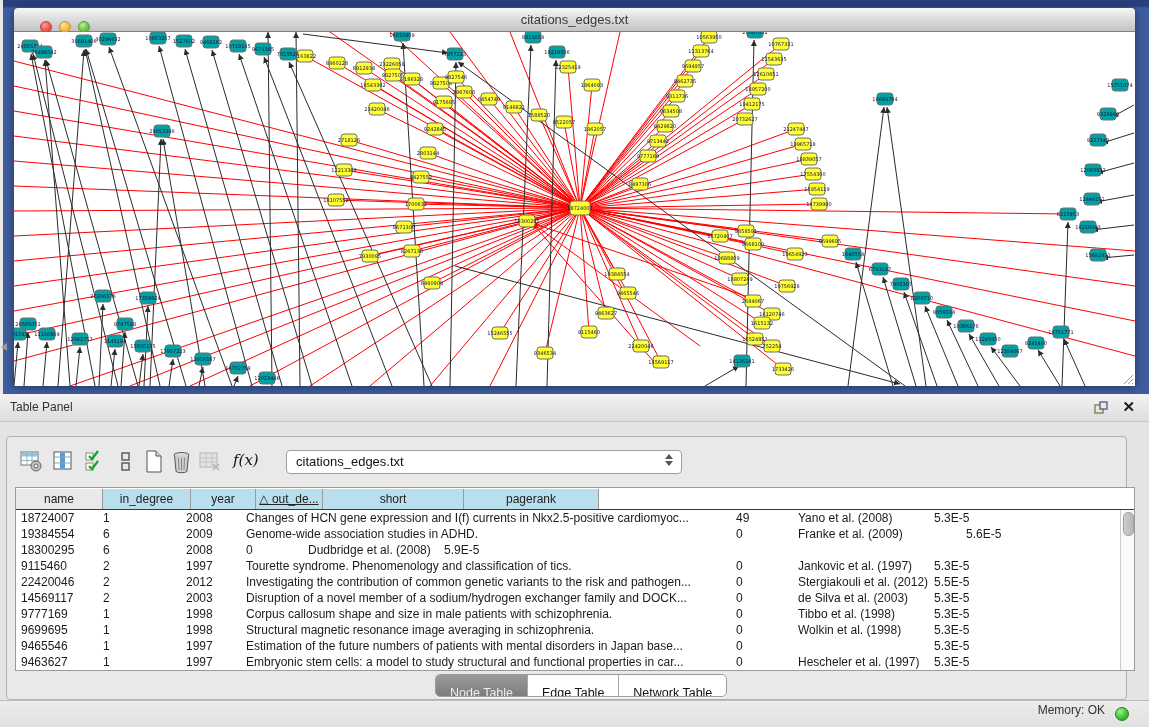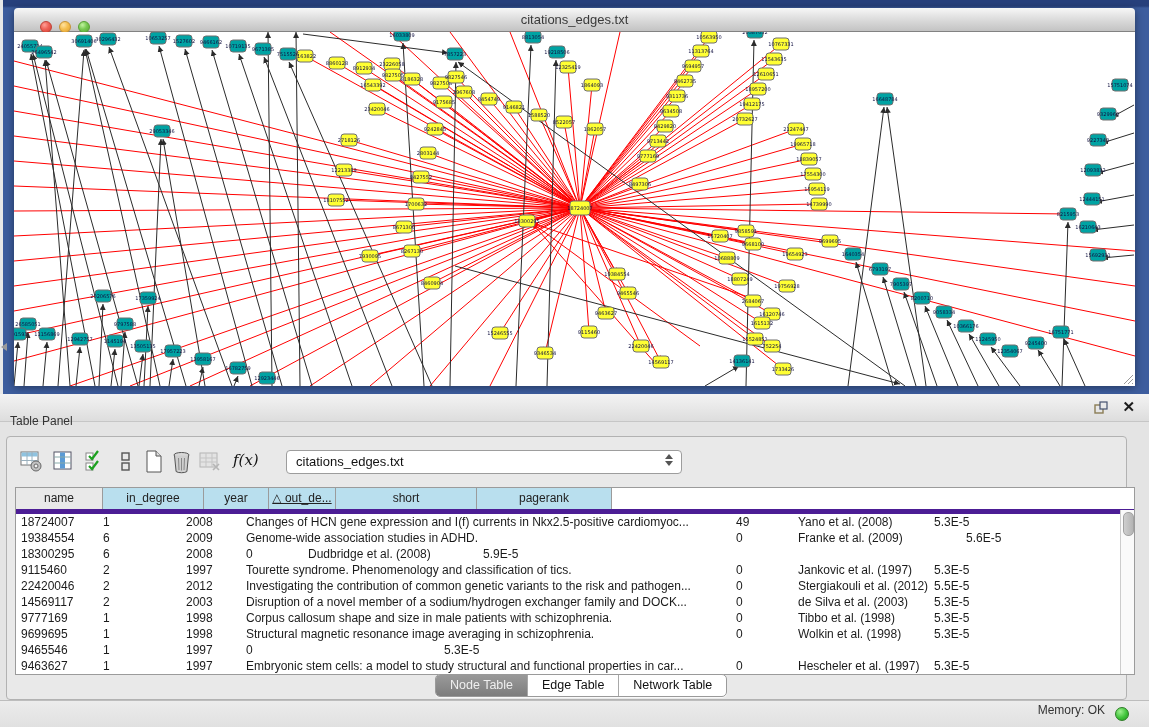--- a/index.html
+++ b/index.html
@@ -20,53 +20,53 @@
   .tl.red{left:26px;background:radial-gradient(circle at 35% 30%,#ff9f96,#ee6156 45%,#d34034);border:1px solid #c04136;}
   .tl.yellow{left:45px;background:radial-gradient(circle at 35% 30%,#ffe2a0,#f5bf4f 45%,#e09e2f);border:1px solid #c79334;}
   .tl.green{left:64px;background:radial-gradient(circle at 35% 30%,#c2f3a0,#79ca52 45%,#57a334);border:1px solid #58a033;}
   .canvas{position:relative;width:1121px;height:354px;background:#ffffff;overflow:hidden;}
   #graph-svg{position:absolute;left:0;top:0;}
   #resize-grip{position:absolute;right:1px;bottom:1px;}
   
   #table-panel{position:absolute;left:0;top:394px;width:1149px;height:306px;background:#e4e4e4;}
   .panel-header{position:relative;height:27px;background:linear-gradient(#f3f3f3,#ddd);
     border-bottom:1px solid #c6c6c6;}
-  .panel-title{position:absolute;left:10px;top:20px;font-size:12px;color:#333;}
+  .panel-title{position:absolute;left:10px;top:6px;font-size:12px;color:#333;}
   .float-ic{position:absolute;right:40px;top:6px;cursor:pointer;}
   .close-ic{position:absolute;right:14px;top:4px;font-size:15px;font-weight:bold;color:#1c1c1c;cursor:pointer;}
   .panel-body{position:absolute;left:6px;right:22px;top:42px;height:262px;
     background:#e9e9e9;border:1px solid #b2b2b2;border-radius:4px;}
   
   .toolbar{position:absolute;left:0;top:8px;height:34px;width:100%;}
   .tb-icon{position:absolute;top:4px;width:26px;height:26px;cursor:pointer;}
   .select{position:absolute;left:279px;top:5px;width:394px;height:22px;background:#fff;
     border:1px solid #9d9d9d;border-radius:4px;font-size:13px;color:#111;line-height:22px;cursor:pointer;}
   .select .val{padding-left:9px;}
   .spinner{position:absolute;right:8px;top:3px;}
   .spinner div{width:0;height:0;border-left:4px solid transparent;border-right:4px solid transparent;}
   .spinner .up{border-bottom:5px solid #555;margin-bottom:2px;}
   .spinner .down{border-top:5px solid #555;}
   
   #table{position:absolute;left:8px;top:50px;width:1118px;background:#fff;border:1px solid #9b9b9b;font-size:12px;}
-  .hrow{display:flex;height:21px;border-bottom:5px solid #4c1d95;background:#fff;}
+  .hrow{display:flex;height:21px;border-bottom:1px solid #4c1d95;background:#fff;align-items:flex-end;}
   .hcell{box-sizing:border-box;border-right:1px solid #9b9b9b;text-align:center;
     line-height:20px;color:#222;overflow:hidden;white-space:nowrap;}
   .hcell.gray{background:#e9e9e9;}
   .hcell.blue{background:#b9dfee;}
   .brow{display:flex;height:16px;background:#fff;}
   .bcell{box-sizing:border-box;padding-left:5px;line-height:16px;color:#1b1b1b;
     overflow:hidden;white-space:nowrap;}
   .sbar{position:absolute;top:22px;right:0;width:13px;bottom:0;background:#fafafa;border-left:1px solid #ccc;}
   .sthumb{position:absolute;left:2px;top:2px;width:9px;height:22px;background:linear-gradient(90deg,#cfcfcf,#b4b4b4);
     border:1px solid #a2a2a2;border-radius:5px;}
   
   .tabs{position:absolute;left:428px;top:237px;height:21px;display:flex;
     border:1px solid #9a9a9a;border-radius:5px;overflow:hidden;background:#fff;
     box-shadow:0 1px 0 rgba(255,255,255,.7);}
-  .tab{padding:0 14px;line-height:21px;font-size:12.5px;color:#111;cursor:pointer;border-right:1px solid #a8a8a8;}
+  .tab{padding:8px 14px;line-height:21px;font-size:12.5px;color:#111;cursor:pointer;border-right:1px solid #a8a8a8;}
   .tab:last-child{border-right:none;}
   .tab.active{background:linear-gradient(#9a9a9a,#7d7d7d);color:#efefef;}
   
   #status-bar{position:absolute;left:0;top:700px;width:1149px;height:27px;
     background:linear-gradient(#ececec,#e0e0e0);border-top:1px solid #bdbdbd;}
   .mem-label{position:absolute;right:44px;top:2px;font-size:12px;color:#333;}
   .green-dot{position:absolute;right:20px;top:6px;width:14px;height:14px;border-radius:50%;
     background:radial-gradient(circle at 35% 30%,#9ef08e,#3fc33a 55%,#27941f);border:1px solid #2b7d24;box-sizing:border-box;}
 </style>
 </head>
@@ -598,21 +598,21 @@
         <span class="spinner">
             <div class="up"></div>
             <div class="down"></div>
           </span>
       </div>
     </div>
 
     <div id="table">
         <div class="hrow">
           <div class="hcell gray" style="width: 87px;">name</div>
-          <div class="hcell blue" style="width: 101px;">in_degree</div>
+          <div class="hcell blue" style="width: 88px;">in_degree</div>
           <div class="hcell blue" style="width: 65px;">year</div>
           <div class="hcell blue" style="width: 67px; text-decoration: underline;">△ out_de...</div>
           <div class="hcell blue" style="width: 141px;">short</div>
           <div class="hcell blue" style="width: 135px;">pagerank</div>
           <div class="hcell" style="width: 39px; border-right: none; background: rgb(255, 255, 255);"></div>
         </div>
       <div class="sbar">
         <div class="sthumb"></div>
       </div>
     <div class="brow">
@@ -632,21 +632,21 @@
           <div class="bcell" style="width: 62px;">0</div>
           <div class="bcell" style="width: 136px;">Franke et al. (2009)</div>
           <div class="bcell" style="width: 130px; margin-left: 32px;">5.6E-5</div>
         </div>
         <div class="brow">
           <div class="bcell" style="width: 82px;">18300295</div>
           <div class="bcell" style="width: 83px;">6</div>
           <div class="bcell" style="width: 60px;">2008</div>
           <div class="bcell" style="width: 62px;">0</div>
           <div class="bcell" style="width: 136px;">Dudbridge et al. (2008)</div>
-          <div class="bcell" style="width: 130px; margin-left: 39px;">5.9E-5</div>
+          <div class="bcell" style="width: 130px;">5.9E-5</div>
         </div>
         <div class="brow">
           <div class="bcell" style="width: 82px;">9115460</div>
           <div class="bcell" style="width: 83px;">2</div>
           <div class="bcell" style="width: 60px;">1997</div>
           <div class="bcell" style="width: 490px;">Tourette syndrome. Phenomenology and classification of tics.</div>
           <div class="bcell" style="width: 62px;">0</div>
           <div class="bcell" style="width: 136px;">Jankovic et al. (1997)</div>
           <div class="bcell" style="width: 130px;">5.3E-5</div>
         </div>
@@ -683,20 +683,21 @@
           <div class="bcell" style="width: 60px;">1998</div>
           <div class="bcell" style="width: 490px;">Structural magnetic resonance image averaging in schizophrenia.</div>
           <div class="bcell" style="width: 62px;">0</div>
           <div class="bcell" style="width: 136px;">Wolkin et al. (1998)</div>
           <div class="bcell" style="width: 130px;">5.3E-5</div>
         </div>
         <div class="brow">
           <div class="bcell" style="width: 82px;">9465546</div>
           <div class="bcell" style="width: 83px;">1</div>
           <div class="bcell" style="width: 60px;">1997</div>
+          <div class="bcell" style="width: 490px;">Estimation of the future numbers of patients with mental disorders in Japan base...</div>
           <div class="bcell" style="width: 62px;">0</div>
           <div class="bcell" style="width: 136px; margin-top: 16px;">Nakamura et al. (1997)</div>
           <div class="bcell" style="width: 130px;">5.3E-5</div>
         </div>
         <div class="brow">
           <div class="bcell" style="width: 82px;">9463627</div>
           <div class="bcell" style="width: 83px;">1</div>
           <div class="bcell" style="width: 60px;">1997</div>
           <div class="bcell" style="width: 490px;">Embryonic stem cells: a model to study structural and functional properties in car...</div>
           <div class="bcell" style="width: 62px;">0</div>

